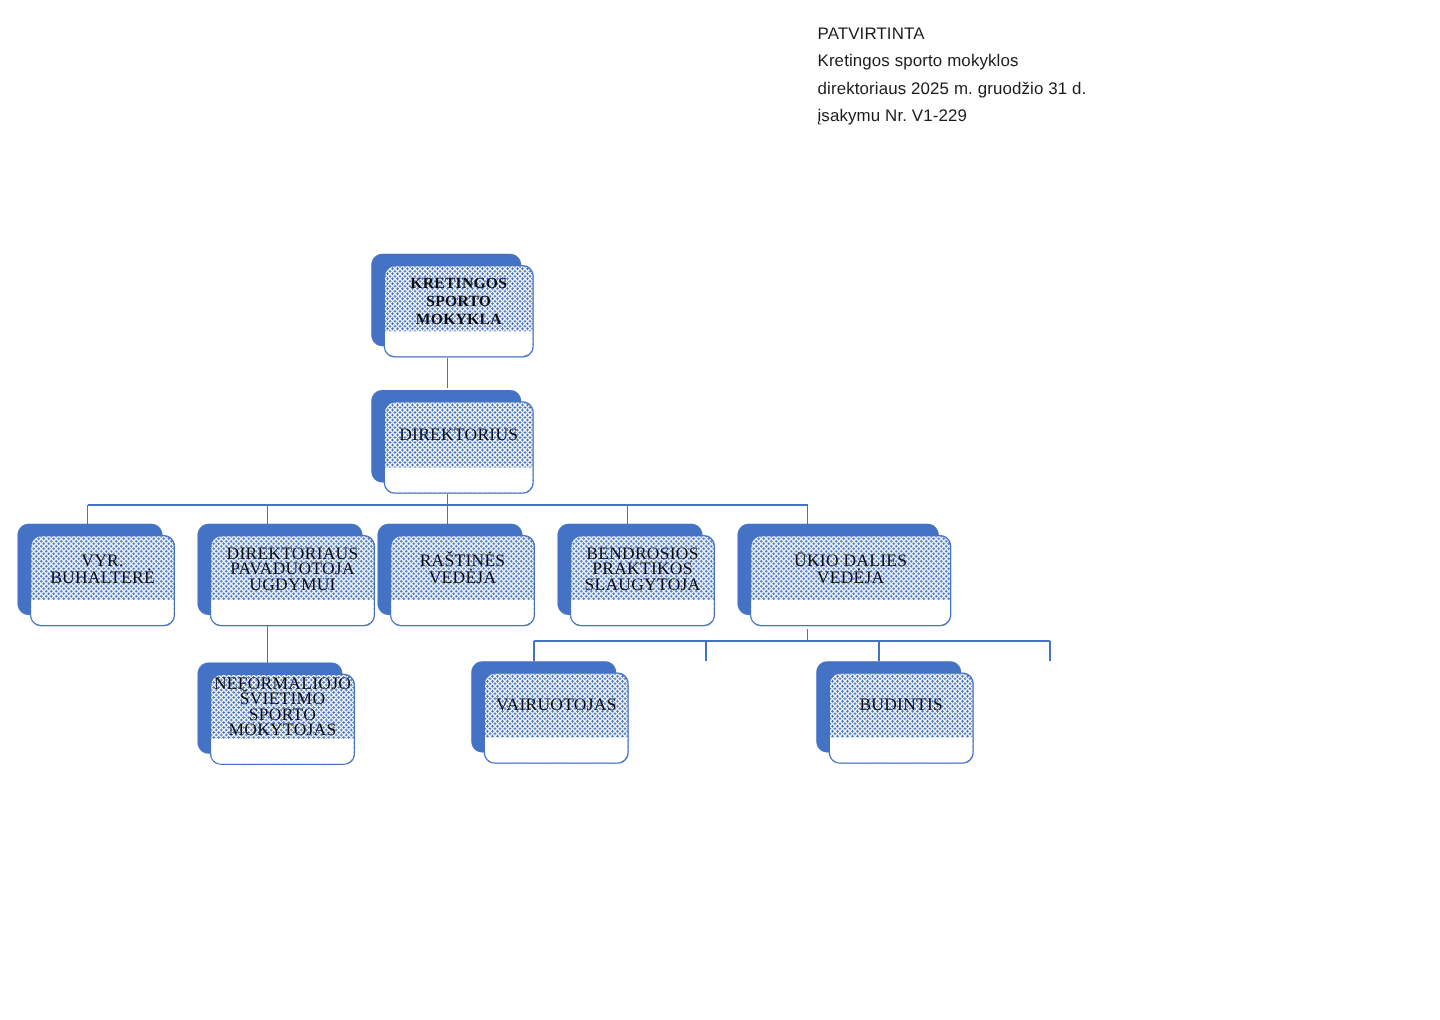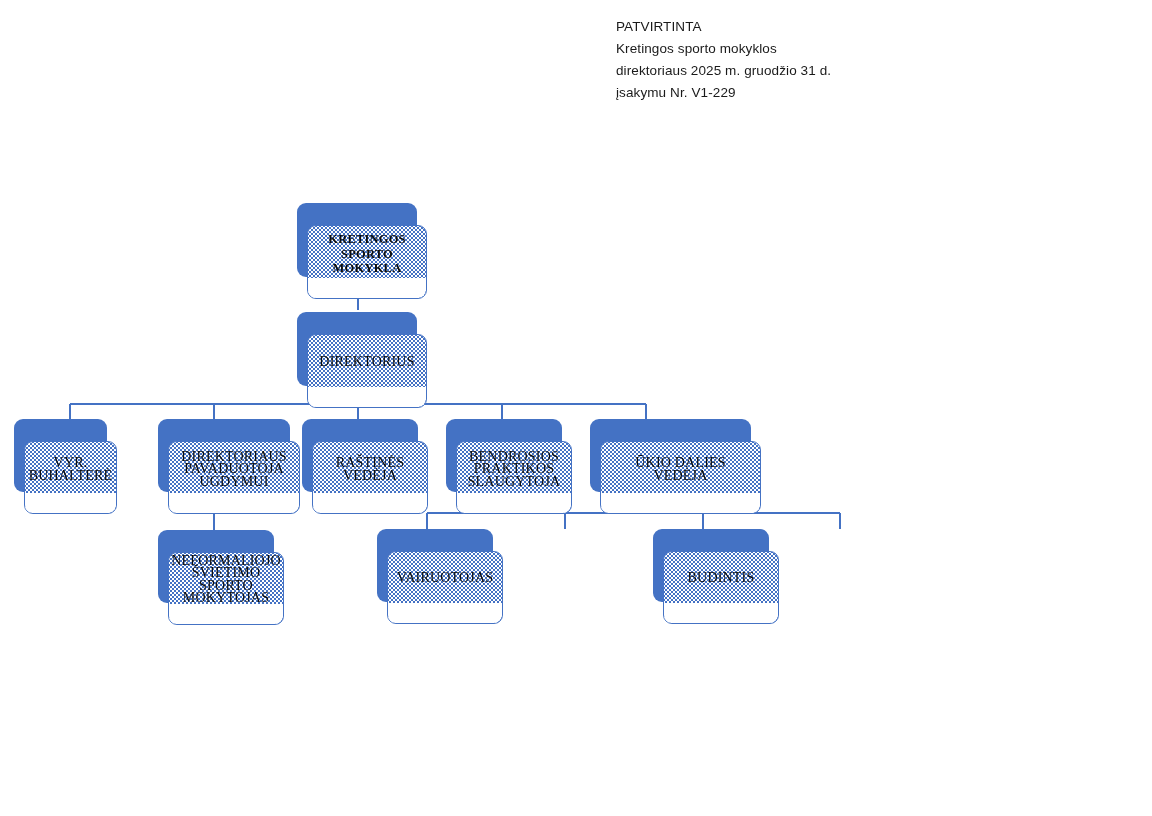--- a/index.html
+++ b/index.html
@@ -21,21 +21,21 @@
     position: absolute;
     left: 616px;
     top: 16px;
     width: 300px;
     font-family: "Liberation Sans", sans-serif;
     font-size: 13.5px;
     line-height: 22px;
     color: #1a1a1a;
     letter-spacing: 0.1px;
   }
-  #approval-note div { white-space: pre; }
+  #approval-note div { white-space: pre; margin-left: 38px; }
 
   
   #connectors {
     position: absolute;
     left: 0; top: 0;
     width: 1152px; height: 816px;
     pointer-events: none;
   }
 
   
@@ -47,21 +47,21 @@
     left: 0;
     top: 0;
     width: 100%;
     height: 100%;
     background: #4472C4;
     border-radius: 9px;
   }
   .node .card {
     position: absolute;
     left: 10px;
-    top: 22px;
+    top: 9px;
     width: 100%;
     height: 100%;
     box-sizing: border-box;
     border: 1.3px solid #4472C4;
     border-radius: 9px;
     background-color: #ffffff;
     background-image:
       radial-gradient(#4472C4 0.85px, transparent 0.9px),
       radial-gradient(#4472C4 0.85px, transparent 0.9px);
     background-size: 4px 4px, 4px 4px;
@@ -152,21 +152,21 @@
     </div>
   </div>
 
   <div class="node one-line" style="left:297px; top:312px; width:120px; height:74px;">
     <div class="shadow"></div>
     <div class="card">
       <div class="label">DIREKTORIUS</div>
     </div>
   </div>
 
-  <div class="node" style="left:14px; top:419px; width:93px; height:73px;">
+  <div class="node" style="left:14px; top:419px; width:116px; height:73px;">
     <div class="shadow"></div>
     <div class="card">
       <div class="label">VYR.
 BUHALTERĖ</div>
     </div>
   </div>
 
   <div class="node" style="left:158px; top:419px; width:132px; height:73px;">
     <div class="shadow"></div>
     <div class="card">

